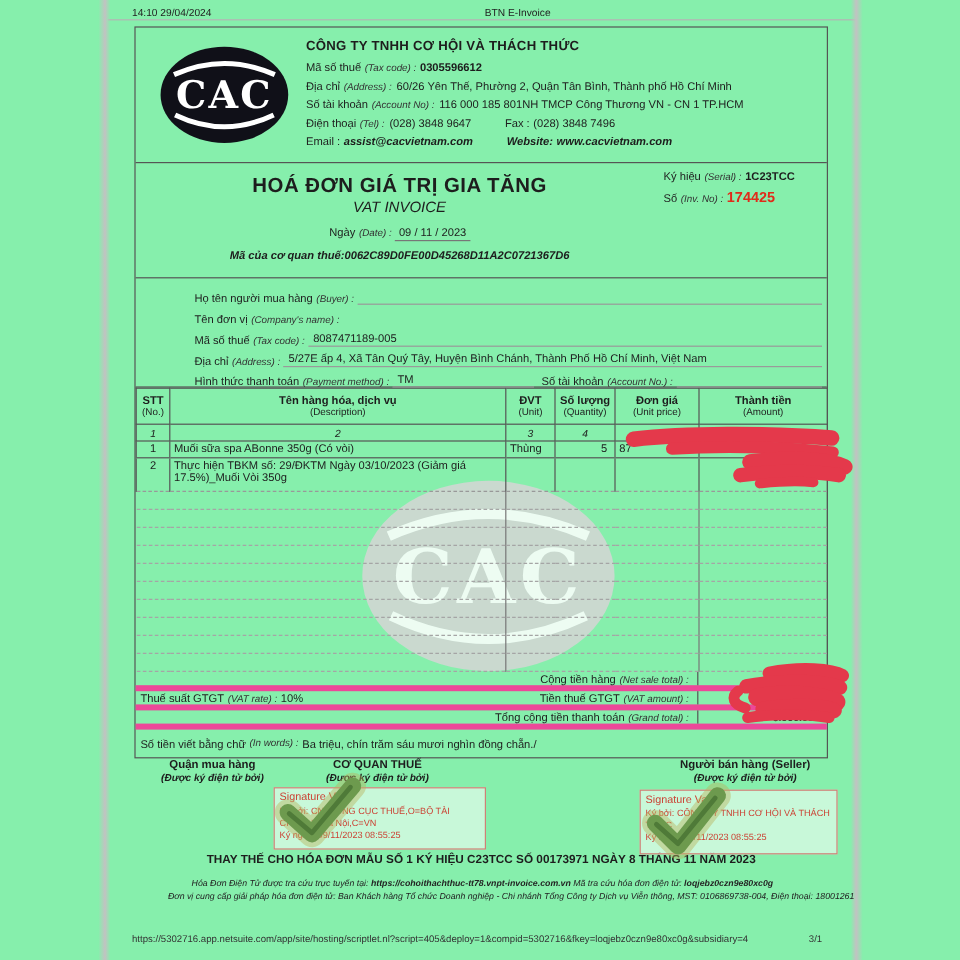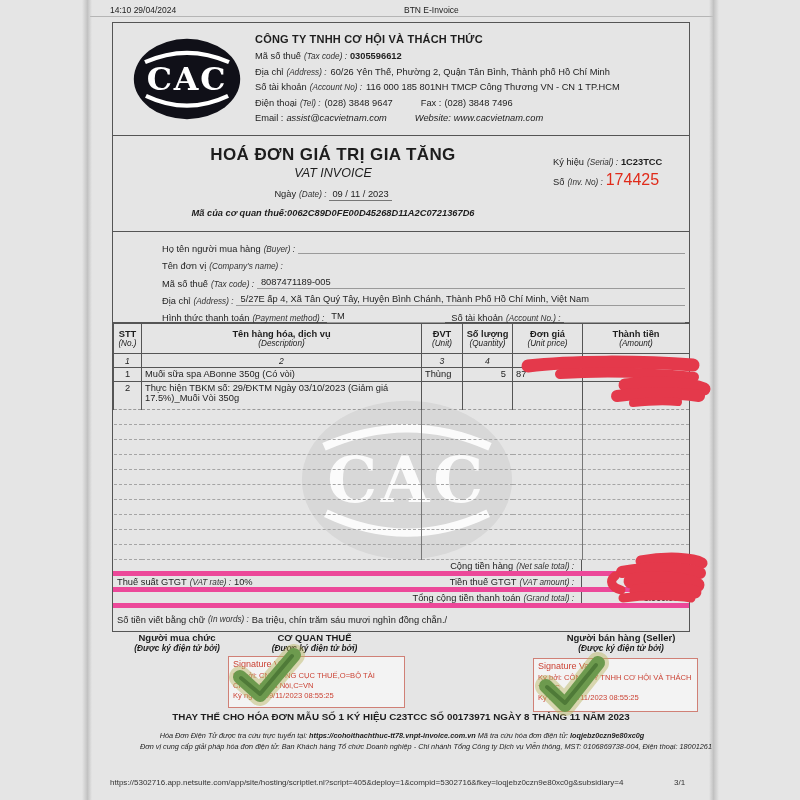--- a/index.html
+++ b/index.html
@@ -1,17 +1,17 @@
 <!DOCTYPE html>
 <html><head>
 <meta charset="utf-8">
 <style>
   * { margin:0; padding:0; box-sizing:border-box; }
   html,body { width:800px; height:800px; background:#fff; font-family:"Liberation Sans", sans-serif; color:#1d1d1d; }
-  .screen { position:relative; width:800px; height:800px; overflow:hidden; background:#e5e5e5; }
+  .screen { position:relative; width:800px; height:800px; overflow:hidden; background:#86efac; }
 
   
   .topbar-time { position:absolute; left:110px; top:5px; font-size:8.5px; color:#222; }
   .topbar-title { position:absolute; left:404px; top:5px; font-size:8.5px; color:#222; }
   .topbar-rule { position:absolute; left:90px; top:16px; width:624px; height:1px; background:#b5b5b5; }
   .edge { position:absolute; top:0; height:800px; width:10px; }
   .edge.left  { left:82px;  background:linear-gradient(to right, rgba(180,180,180,0), #c2c2c2 55%, rgba(180,180,180,0)); }
   .edge.right { left:709px; background:linear-gradient(to right, rgba(180,180,180,0), #c2c2c2 45%, rgba(180,180,180,0)); }
   .bottom-url  { position:absolute; left:110px; top:778px; font-size:8px; color:#333; }
   .bottom-page { position:absolute; left:674px; top:778px; font-size:8px; color:#333; }
@@ -26,47 +26,47 @@
   
   .sec.head { height:113px; }
   .logo { position:absolute; left:18px; top:13px; width:112px; height:86px; }
   .cinfo { position:absolute; left:142px; top:10px; width:428px; }
   .cname { font-size:11px; font-weight:bold; letter-spacing:.2px; margin-bottom:4px; }
   .hrow { font-size:9.3px; line-height:15.6px; white-space:nowrap; }
   .lv { }
   .le { font-style:italic; font-size:8.2px; color:#333; margin:0 3px 0 3px; }
   .vb { font-weight:bold; }
   .vi-val { margin-left:1px; }
-  .ital { font-style:italic; }
+  .ital { font-style:italic;font-weight:bold; }
   .sp28 { display:inline-block; width:28px; }
 
   
   .sec.titlesec { height:96px; }
   .titlewrap { position:absolute; left:0; top:9px; width:440px; text-align:center; }
   .t-main { font-size:17px; font-weight:bold; letter-spacing:.4px; }
   .t-sub { font-size:12.5px; font-style:italic; margin-top:1px; }
   .t-date { font-size:9.3px; margin-top:9px; }
   .t-date .uline-date { border-bottom:1px solid #777; padding:0 3px 1px; }
   .t-code { font-size:9.3px; font-weight:bold; font-style:italic; margin-top:9px; }
-  .serialbox { position:absolute; left:440px; top:18px; width:134px; font-size:9.3px; line-height:17px; }
-  .invno { color:#e02b1a; font-weight:normal; font-size:16px; }
+  .serialbox { position:absolute; left:440px; top:3px; width:134px; font-size:9.3px; line-height:17px; }
+  .invno { color:#e02b1a; font-weight:bold; font-size:12px; }
 
   
   .sec.buyer { height:91px; padding:5px 4px 0 4px; }
   .brow { display:flex; align-items:flex-end; font-size:9.3px; height:17.2px; }
   .brow .lab { white-space:nowrap;margin-left:45px; }
   .brow .uline { flex:1; border-bottom:1px solid #9a9a9a; padding:0 0 1px 4px; white-space:nowrap; }
   .brow .uline.fixed { flex:0 0 118px; }
   .brow .lab2 { white-space:nowrap; margin-left:6px; }
 
   
   table.items { width:100%; border-collapse:collapse; table-layout:fixed; }
   table.items th, table.items td { border:1px solid #555; font-weight:normal; overflow:hidden; }
   th .hvi { font-size:9.3px; font-weight:bold; display:block; }
-  th .hen { font-size:8.2px; font-style:italic; display:block; }
+  th .hen { font-size:8.2px; display:block; }
   tr.hdr th { height:30px; text-align:center; vertical-align:middle; }
   tr.nums td { height:14px; text-align:center; font-size:8.6px; font-style:italic; }
   tr.item td { font-size:9.3px; vertical-align:top; padding:1px 3px; border-bottom:1px dashed #999; }
   tr.item td.c { text-align:center; }
   tr.item td.r { text-align:right; padding-right:6px; }
   tr.item.r1 td { height:14px; }
   tr.item.r2 td { height:28px; }
   tr.erow td { height:15px; border:none; border-bottom:1px dashed #a5a5a5; }
   tr.erow td.v1 { border-right:1px solid #777; }
   tr.erow td.v2 { border-right:1px solid #777; }
@@ -340,21 +340,21 @@
     </div>
     <div class="words">
       <span>Số tiền viết bằng chữ</span>
         <span class="le">(In words) :</span>
         <span>Ba triệu, chín trăm sáu mươi nghìn đồng chẵn./</span>
     </div>
   </div>
 
   <div class="signs">
     <div class="sgcol sg-buyer">
-      <div class="sgt">Người mua chức</div>
+      <div class="sgt">Quận mua hàng</div>
       <div class="sgs">(Được ký điện tử bởi)</div>
     </div>
     <div class="sgcol sg-tax">
       <div class="sgt">CƠ QUAN THUẾ</div>
       <div class="sgs">(Được ký điện tử bởi)</div>
     </div>
     <div class="sgcol sg-seller">
       <div class="sgt">Người bán hàng (Seller)</div>
       <div class="sgs">(Được ký điện tử bởi)</div>
     </div>

